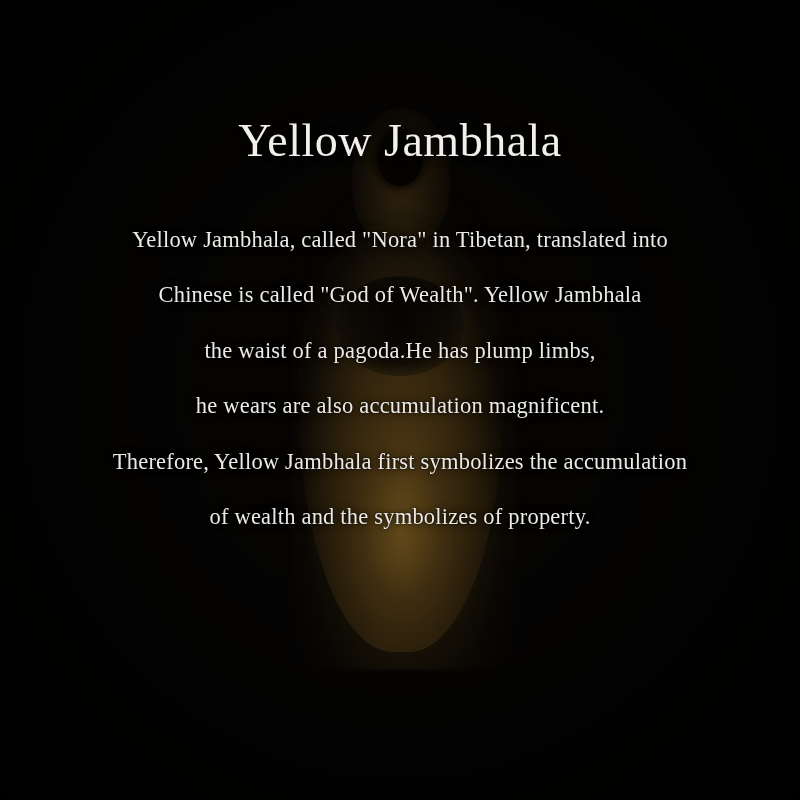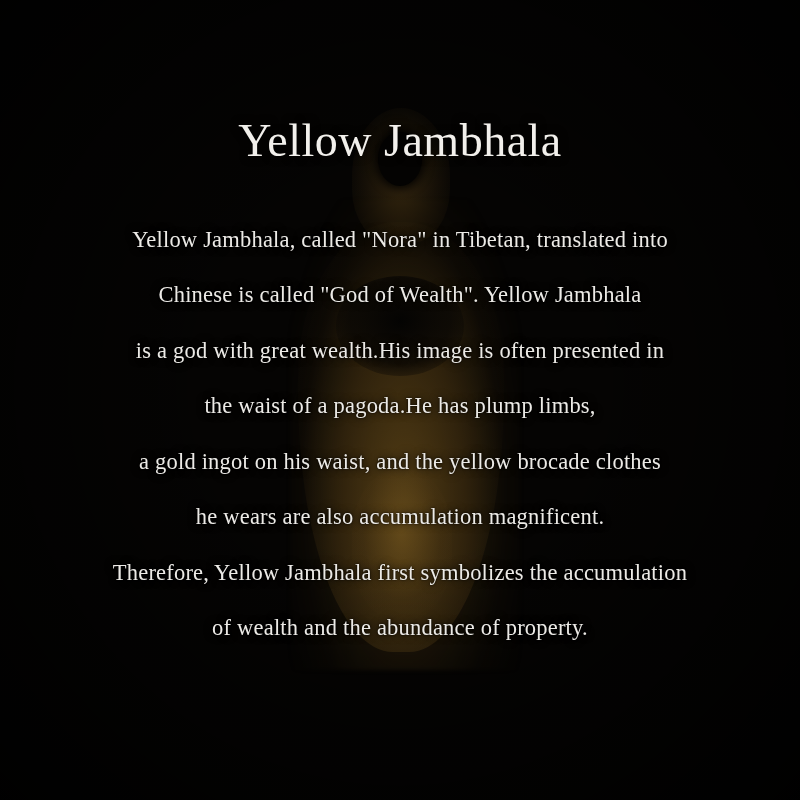--- a/index.html
+++ b/index.html
@@ -119,21 +119,19 @@
     <div class="amulet-figure"></div>
     <div class="vignette"></div>
   </div>
 
   <div class="content">
     <h1 class="title">Yellow Jambhala</h1>
 
     <div class="body-block">
       <p class="body-line">Yellow Jambhala, called "Nora" in Tibetan, translated into</p>
       <p class="body-line">Chinese is called "God of Wealth". Yellow Jambhala</p>
-      <p class="body-line">is a god with great wealth.His image is often presented in</p>
       <p class="body-line">the waist of a pagoda.He has plump limbs,</p>
-      <p class="body-line">a gold ingot on his waist, and the yellow brocade clothes</p>
       <p class="body-line">he wears are also accumulation magnificent.</p>
       <p class="body-line">Therefore, Yellow Jambhala first symbolizes the accumulation</p>
-      <p class="body-line">of wealth and the abundance of property.</p>
+      <p class="body-line">of wealth and the symbolizes of property.</p>
     </div>
   </div>
 </div>
 
 </body></html>

